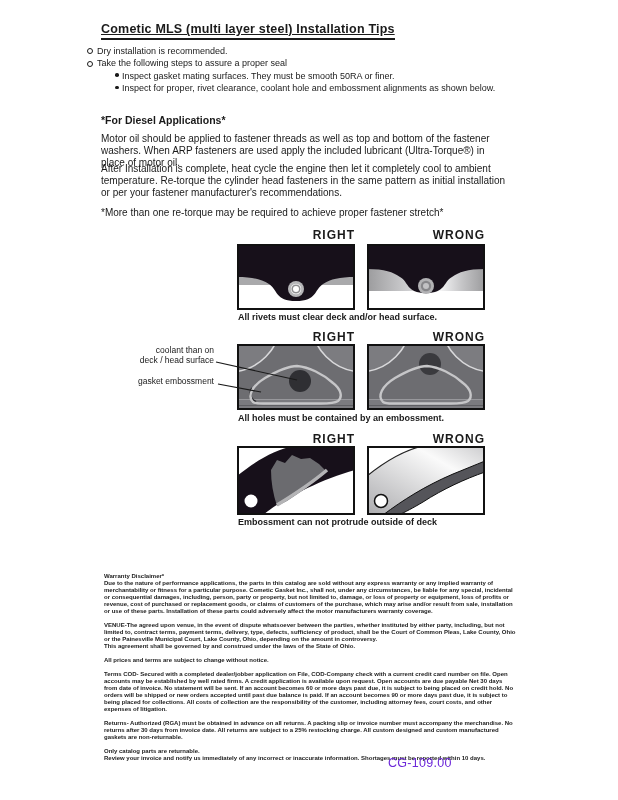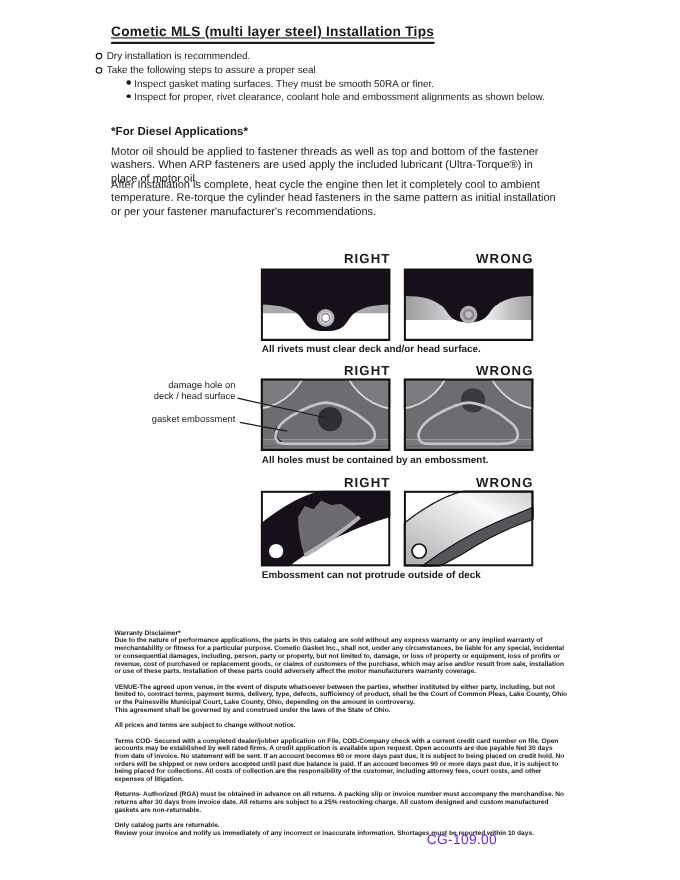--- a/index.html
+++ b/index.html
@@ -51,20 +51,21 @@
       </div>
     <div class="tip sub">
         <span class="m2"></span>
         <span>Inspect for proper, rivet clearance, coolant hole and embossment alignments as shown below.</span>
       </div>
   </div>
 
   <div class="abs h2">*For Diesel Applications*</div>
   <div class="abs para" style="top:133px">Motor oil should be applied to fastener threads as well as top and bottom of the fastener washers. When ARP fasteners are used apply the included lubricant (Ultra-Torque®) in place of motor oil.</div>
   <div class="abs para" style="top:163px">After Installation is complete, heat cycle the engine then let it completely cool to ambient temperature. Re-torque the cylinder head fasteners in the same pattern as initial installation or per your fastener manufacturer's recommendations.</div>
+  <div class="abs para" style="top:207px">*More than one re-torque may be required to achieve proper fastener stretch*</div>
 
   <div class="abs dg-label" style="left:237px;top:228px">RIGHT</div>
   <div class="abs dg-label" style="left:367px;top:228px">WRONG</div>
 
   <svg class="abs panel" style="left:237px;top:244px" width="118" height="66" viewBox="0 0 118 66">
     <rect width="118" height="66" fill="#ffffff"></rect>
     <rect x="0" y="33" width="118" height="8" fill="#a9a9ab"></rect>
     <rect x="0" y="41" width="118" height="25" fill="#ffffff"></rect>
     <path d="M0,0 H118 V33 C102,33 94,35 86,40 C77,46 80,57 59,57 C38,57 41,46 32,40 C24,35 16,33 0,33 Z" fill="#17101a"></path>
     <circle cx="59" cy="45" r="8" fill="#b6b6b8"></circle>
@@ -92,21 +93,21 @@
     <circle cx="59" cy="42" r="3" fill="#c2c2c4"></circle>
     <rect x="1" y="1" width="116" height="64" fill="none" stroke="#111111" stroke-width="2"></rect>
   </svg>
 
   <div class="abs caption" style="top:312px">All rivets must clear deck and/or head surface.</div>
 
   <div class="abs dg-label" style="left:237px;top:330px">RIGHT</div>
   <div class="abs dg-label" style="left:367px;top:330px">WRONG</div>
 
   <div class="abs anno" style="top:345px">
-    <div>damage hole on</div>
+    <div>coolant than on</div>
     <div>deck / head surface</div>
   </div>
   <div class="abs anno" style="top:376px">gasket embossment</div>
 
   <svg class="abs panel" style="left:237px;top:344px" width="118" height="66" viewBox="0 0 118 66">
     <rect width="118" height="66" fill="#6d6d71"></rect>
     <rect y="55" width="118" height="11" fill="#7b7b7f"></rect>
     <line x1="0" y1="55.5" x2="118" y2="55.5" stroke="#98989c"></line>
     <line x1="0" y1="61.5" x2="118" y2="61.5" stroke="#5f5f63"></line>
     <circle cx="-8" cy="-24" r="52" fill="#7c7c80" stroke="#d9d9db" stroke-width="1.6"></circle>

